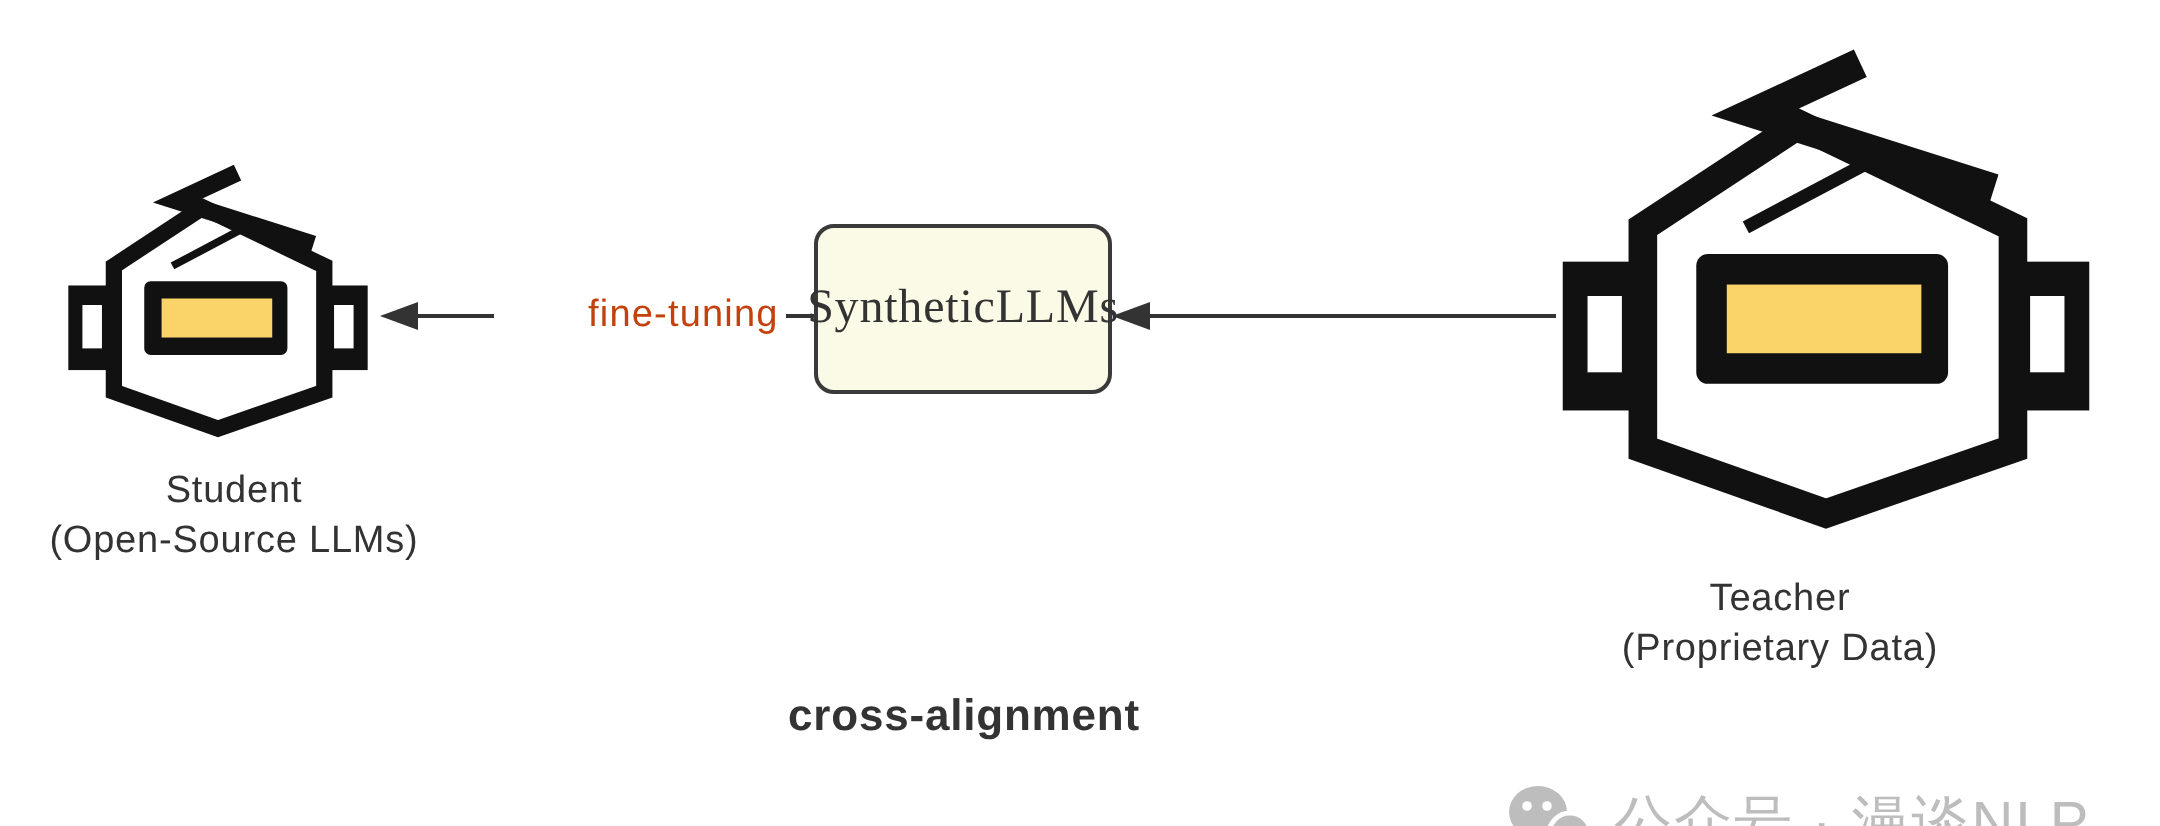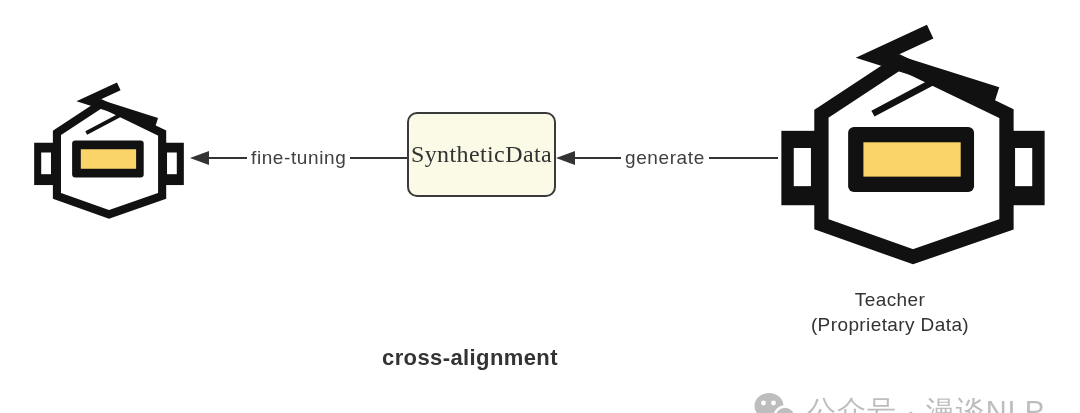--- a/index.html
+++ b/index.html
@@ -50,28 +50,28 @@
     width:0;height:0;flex:0 0 auto;
     border-right:19px solid #333333;
     border-top:7px solid transparent;
     border-bottom:7px solid transparent;
   }
   .aline{height:2.5px;background:#333333;flex:0 0 auto;}
   .aline.grow{flex:1 1 auto;}
   .alabel{
     flex:0 0 auto;
     font-size:19px;letter-spacing:0.6px;
-    color:#404040;padding:0 4px;white-space:nowrap;
+    color:#c2410c;padding:0 4px;white-space:nowrap;margin-left:43px;
   }
 
   
   .diagram-caption{
     position:absolute;
     left:382px;top:345px;width:200px;
-    text-align:left;
+    text-align:center;
     font-weight:bold;
     font-size:22px;
     letter-spacing:0.4px;
     color:#333333;
   }
 
   
   .watermark{
     position:absolute;
     left:752px;top:349px;
@@ -109,42 +109,45 @@
   </svg>
 
   <svg class="abs" style="left:33px;top:82px" width="152" height="141" viewBox="0 0 140 130">
     <use href="#robot"></use>
   </svg>
 
   <svg class="abs" style="left:778px;top:24px" width="270" height="248" viewBox="0 0 140 130">
     <use href="#robot"></use>
   </svg>
 
+  <div class="node-caption" style="left:7px;top:233px;width:220px">
+    <div>Student</div>
+    <div>(Open-Source LLMs)</div>
+  </div>
 
   <div class="node-caption" style="left:765px;top:287px;width:250px">
     <div>Teacher</div>
     <div>(Proprietary Data)</div>
   </div>
 
   <div class="synth-box">
     <div>Synthetic</div>
-    <div>Data</div>
+    <div>LLMs</div>
   </div>
 
   <div class="arrow" style="left:190px;top:146px;width:217px">
     <div class="ahead"></div>
     <div class="aline" style="width:38px"></div>
     <span class="alabel">fine-tuning</span>
     <div class="aline grow"></div>
   </div>
 
   <div class="arrow" style="left:556px;top:146px;width:222px">
     <div class="ahead"></div>
     <div class="aline" style="width:46px"></div>
-    <span class="alabel">generate</span>
     <div class="aline grow"></div>
   </div>
 
   <div class="diagram-caption">cross-alignment</div>
 
   <div class="watermark">
     <svg width="48" height="42" viewBox="0 0 48 42">
 
       <ellipse cx="17" cy="15" rx="14.5" ry="13" fill="#bdbdbd"></ellipse>
       <polygon points="8,25 4,33 15,27" fill="#bdbdbd"></polygon>

